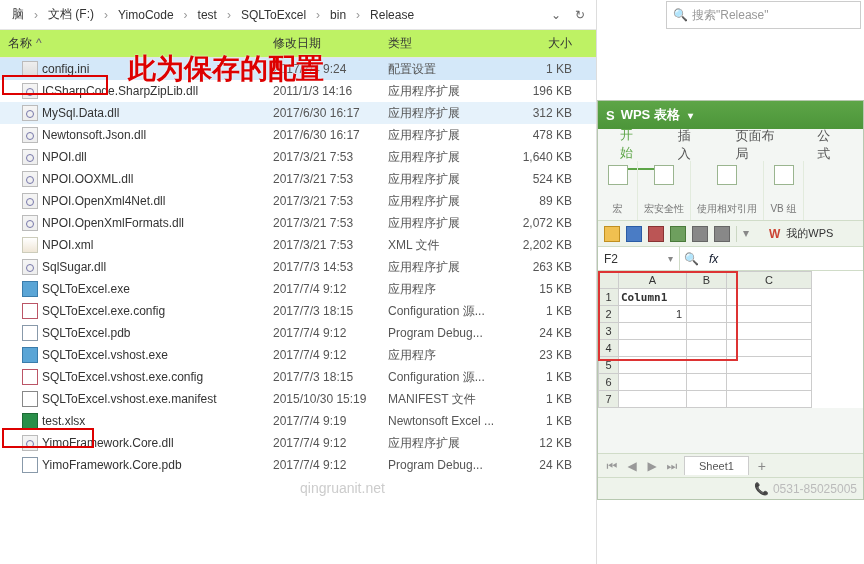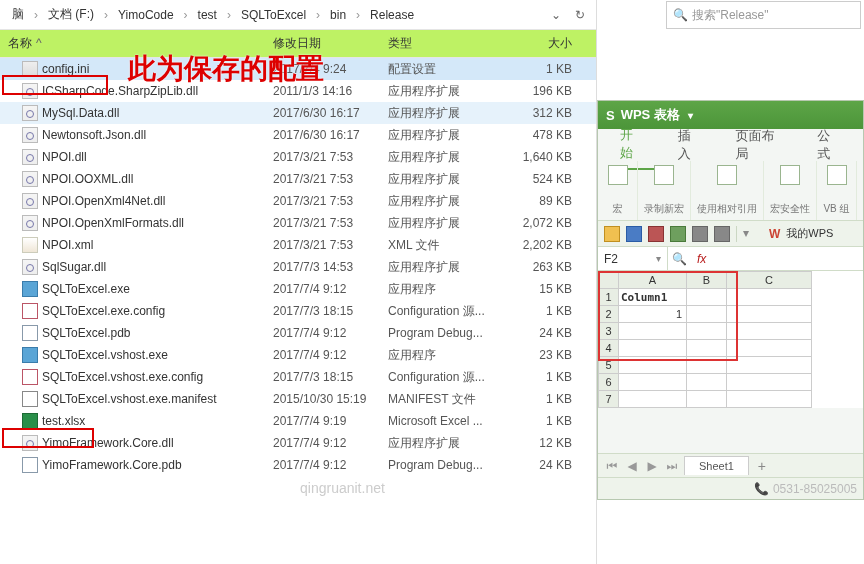--- a/index.html
+++ b/index.html
@@ -60,23 +60,23 @@
 .wps-ribbon { height: 60px; display: flex; border-bottom: 1px solid #d0dcc8; background: #f3f6f3; }
 .rib-grp { display: flex; flex-direction: column; align-items: center; justify-content: space-between; padding: 4px 6px; border-right: 1px solid #e2ebdd; min-width: 40px; }
 .rib-ico { width: 20px; height: 20px; border: 1px solid #9ab58f; background: #fff; }
 .rib-lbl { font-size: 10px; color: #777; white-space: nowrap; }
 
 .wps-qat { height: 26px; display: flex; align-items: center; padding: 0 6px; gap: 6px; border-bottom: 1px solid #d0dcc8; background: #eef3eb; }
 .qat-ico { width: 16px; height: 16px; cursor: pointer; }
 .qat-sep { width: 1px; height: 16px; background: #cbd7c3; }
 
 .wps-formula { height: 24px; display: flex; align-items: center; background: #fff; border-bottom: 1px solid #d0dcc8; }
-.namebox { width: 70px; border-right: 1px solid #d0dcc8; padding: 0 6px; height: 100%; display: flex; align-items: center; background: #fff; }
+.namebox { width: 82px; border-right: 1px solid #d0dcc8; padding: 0 6px; height: 100%; display: flex; align-items: center; background: #fff; }
 .namebox .dd { color: #888; margin-left: auto; font-size: 10px; }
-.fx-ico { padding: 0 6px; color: #b91c1c; font-style: italic; }
+.fx-ico { padding: 0 6px; color: #0f172a; font-style: italic; }
 .fx-mag { padding: 0 4px; color: #888; }
 
 .wps-grid { background: #fff; position: relative; }
 .grid-table { border-collapse: collapse; }
 .grid-table th, .grid-table td { border: 1px solid #ccc; font-size: 11px; font-weight: normal; height: 17px; }
 .grid-table th { background: #e8eee4; text-align: center; }
 .grid-table .rh { width: 20px; background: #e8eee4; text-align: center; }
 .grid-table .ca { width: 68px; }
 .grid-table .cb { width: 40px; }
 .grid-table .cc { width: 85px; }
@@ -267,21 +267,21 @@
         <div class="date-cell">2015/10/30 15:19</div>
         <div class="type-cell">MANIFEST 文件</div>
         <div class="size-cell">1 KB</div>
       </div>
       <div class="file-row">
         <div class="name-cell">
           <span class="file-icon ico-xlsx"></span>
           <span>test.xlsx</span>
         </div>
         <div class="date-cell">2017/7/4 9:19</div>
-        <div class="type-cell">Microsoft Excel ...</div>
+        <div class="type-cell">Newtonsoft Excel ...</div>
         <div class="size-cell">1 KB</div>
       </div>
       <div class="file-row">
         <div class="name-cell">
           <span class="file-icon ico-dll"></span>
           <span>YimoFramework.Core.dll</span>
         </div>
         <div class="date-cell">2017/7/4 9:12</div>
         <div class="type-cell">应用程序扩展</div>
         <div class="size-cell">12 KB</div>
@@ -319,29 +319,25 @@
       <div class="wps-tab">页面布局</div>
       <div class="wps-tab">公式</div>
     </div>
   <div class="wps-ribbon" id="wpsribbon">
       <div class="rib-grp">
         <div class="rib-ico"></div>
         <div class="rib-lbl">宏</div>
       </div>
       <div class="rib-grp">
         <div class="rib-ico"></div>
-        <div class="rib-lbl">录制新宏</div>
+        <div class="rib-lbl">宏安全性</div>
       </div>
       <div class="rib-grp">
         <div class="rib-ico"></div>
         <div class="rib-lbl">使用相对引用</div>
-      </div>
-      <div class="rib-grp">
-        <div class="rib-ico"></div>
-        <div class="rib-lbl">宏安全性</div>
       </div>
       <div class="rib-grp">
         <div class="rib-ico"></div>
         <div class="rib-lbl">VB 组</div>
       </div>
     </div>
   <div class="wps-qat">
     <span class="qat-ico" style="background:#f0c050;border:1px solid #c08f20;"></span>
     <span class="qat-ico" style="background:#4a7cc5;border:1px solid #2a5ca5;"></span>
     <span class="qat-ico" style="background:#b55;border:1px solid #833;"></span>

